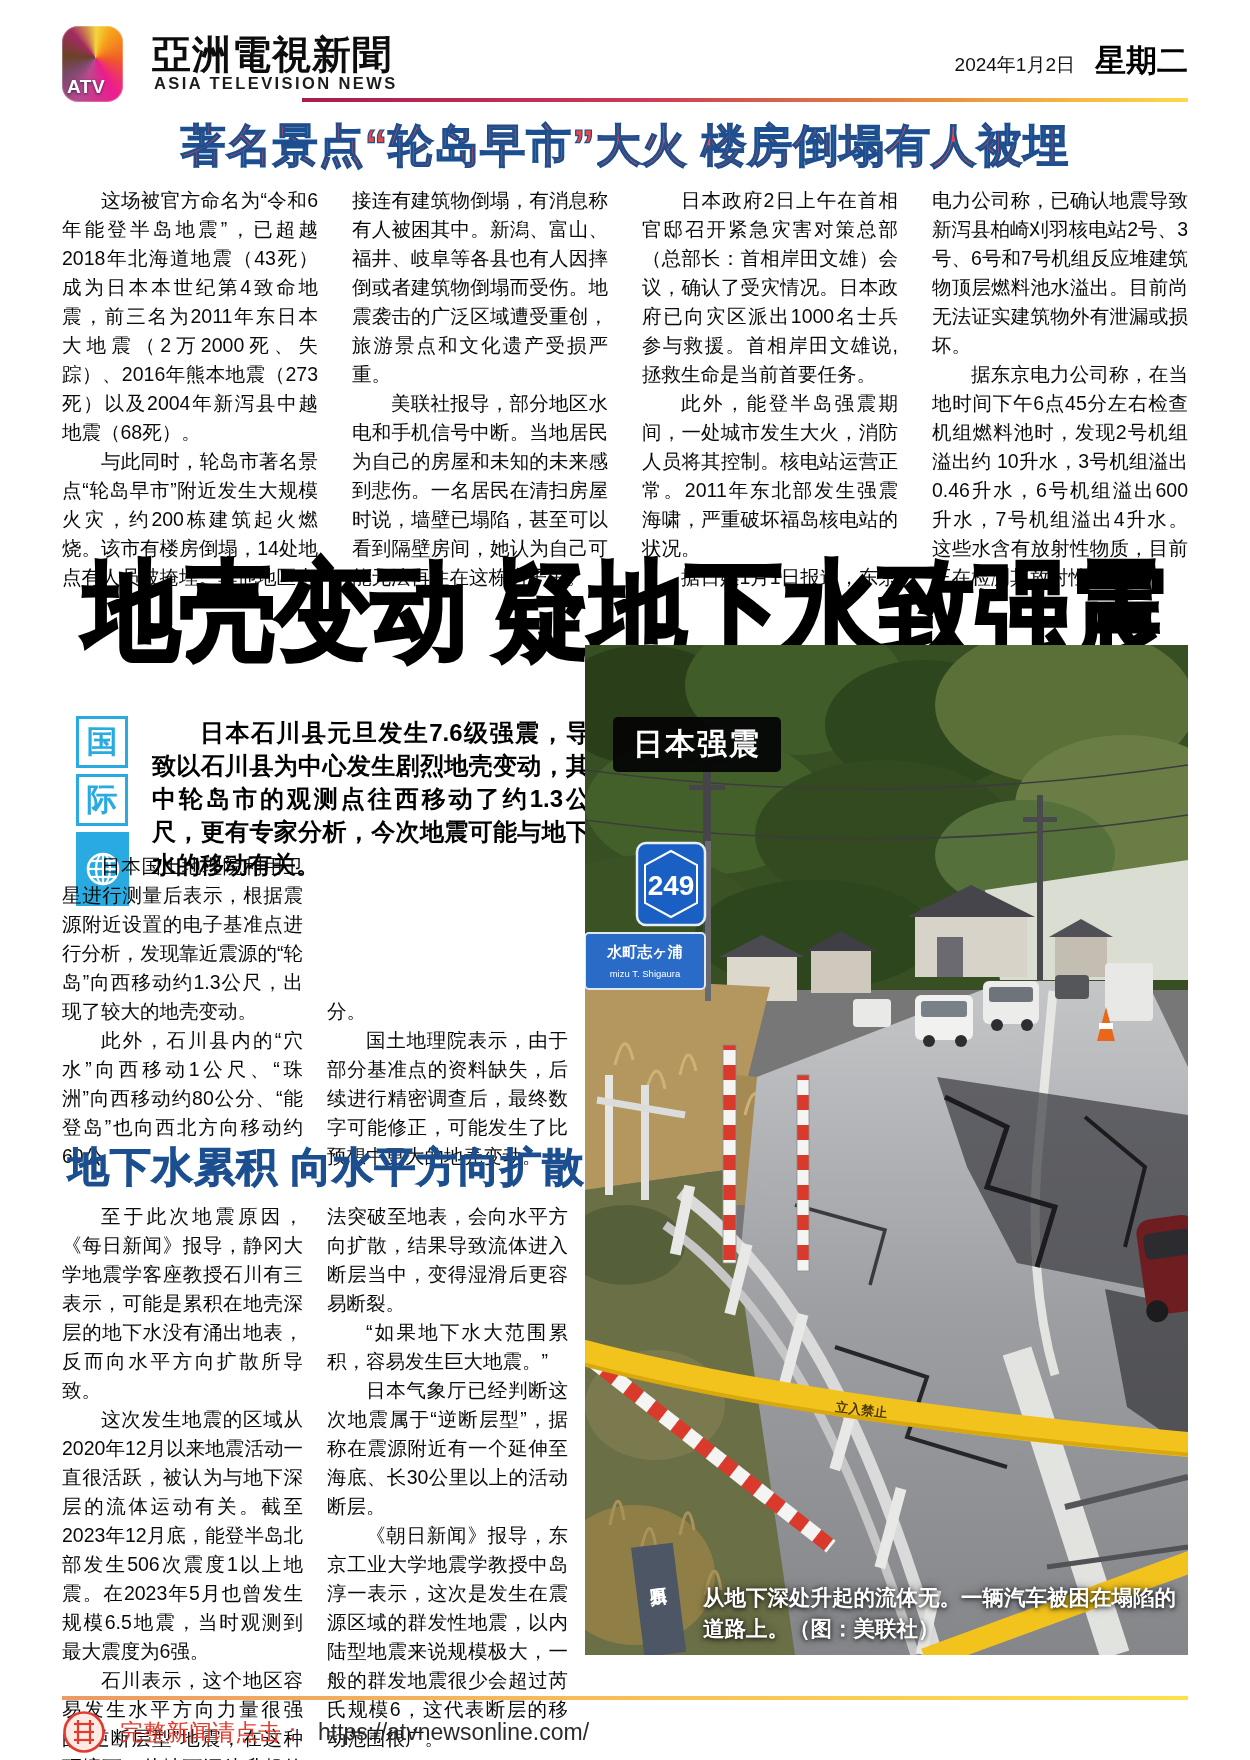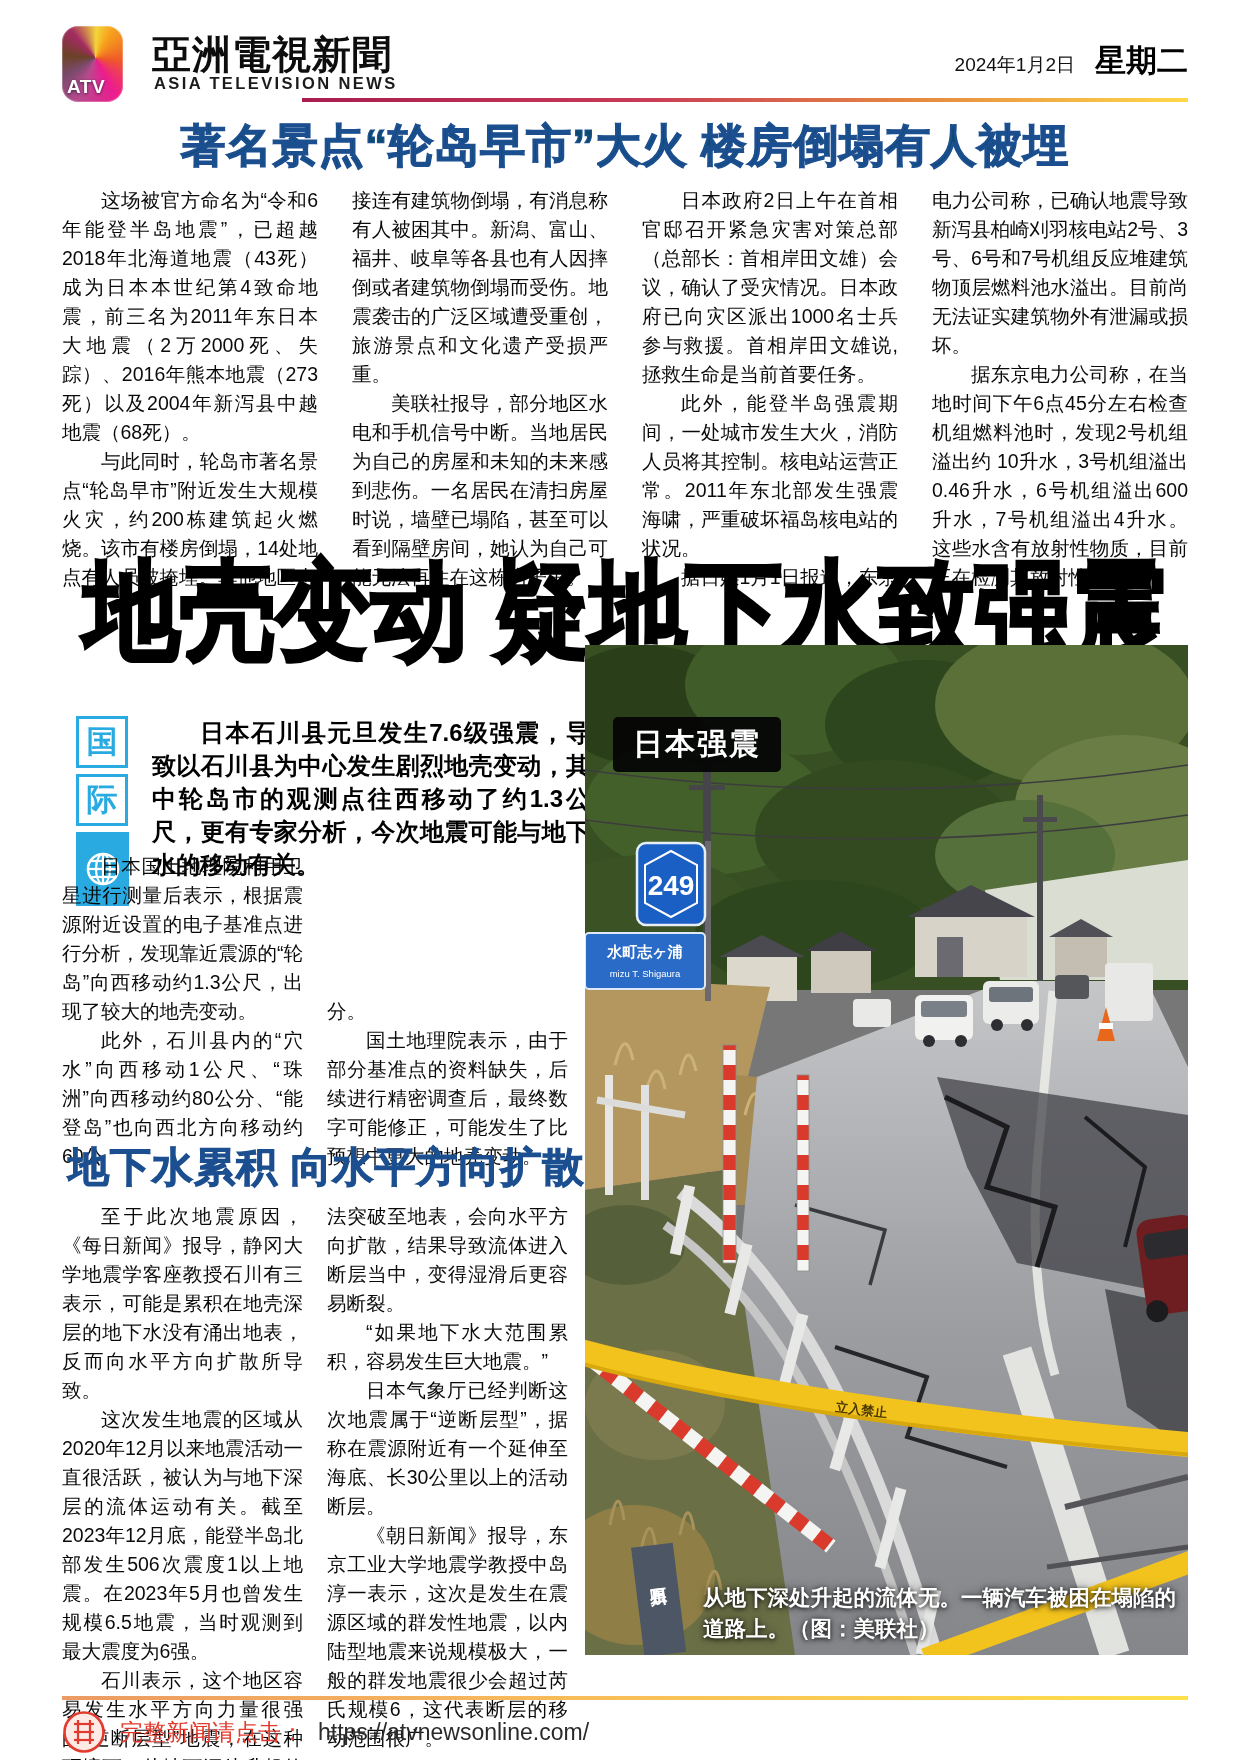--- a/index.html
+++ b/index.html
@@ -13,21 +13,21 @@
   .logo .atv{position:absolute;left:5px;bottom:4px;color:#fff;font-weight:900;font-size:19px;letter-spacing:.5px;text-shadow:0 1px 3px rgba(40,20,60,.8);}
   .brand-cn{left:152px;top:28px;font-size:39px;font-weight:900;letter-spacing:1px;color:#0d0d0d;}
   .brand-en{left:154px;top:74px;font-size:16.5px;font-weight:700;letter-spacing:2.4px;color:#1c1c1c;}
   .dateline{right:62px;top:40px;display:flex;align-items:baseline;gap:20px;}
   .date-txt{font-size:19px;color:#111;}
   .weekday{font-size:31px;font-weight:900;color:#000;}
   .header-rule{left:302px;right:62px;top:98px;height:4px;
     background:linear-gradient(90deg,#a81d4f,#c93a57 38%,#e8903f 72%,#ffd84a);}
 
   
-  .headline1{left:62px;top:116px;width:1126px;text-align:center;font-size:45px;font-weight:900;color:#0c4a6e;letter-spacing:1px;-webkit-text-stroke:1.2px #1c4f90;}
+  .headline1{left:62px;top:116px;width:1126px;text-align:center;font-size:45px;font-weight:900;color:#ef4444;letter-spacing:1px;-webkit-text-stroke:1.2px #1c4f90;}
   .cols4{left:62px;top:186px;width:1126px;display:flex;gap:34px;}
   .col{flex:1;font-size:19.5px;line-height:29px;color:#0a0a0a;}
   .col p{margin:0;text-indent:2em;text-align:justify;}
   .col p.cont{text-indent:0;}
 
   
   .headline2{left:62px;top:540px;width:1126px;text-align:center;font-size:96px;font-weight:900;color:#000;
     -webkit-text-stroke:3px #000;letter-spacing:0px;transform:scaleY(1.12);transform-origin:top center;white-space:nowrap;}
 
   

